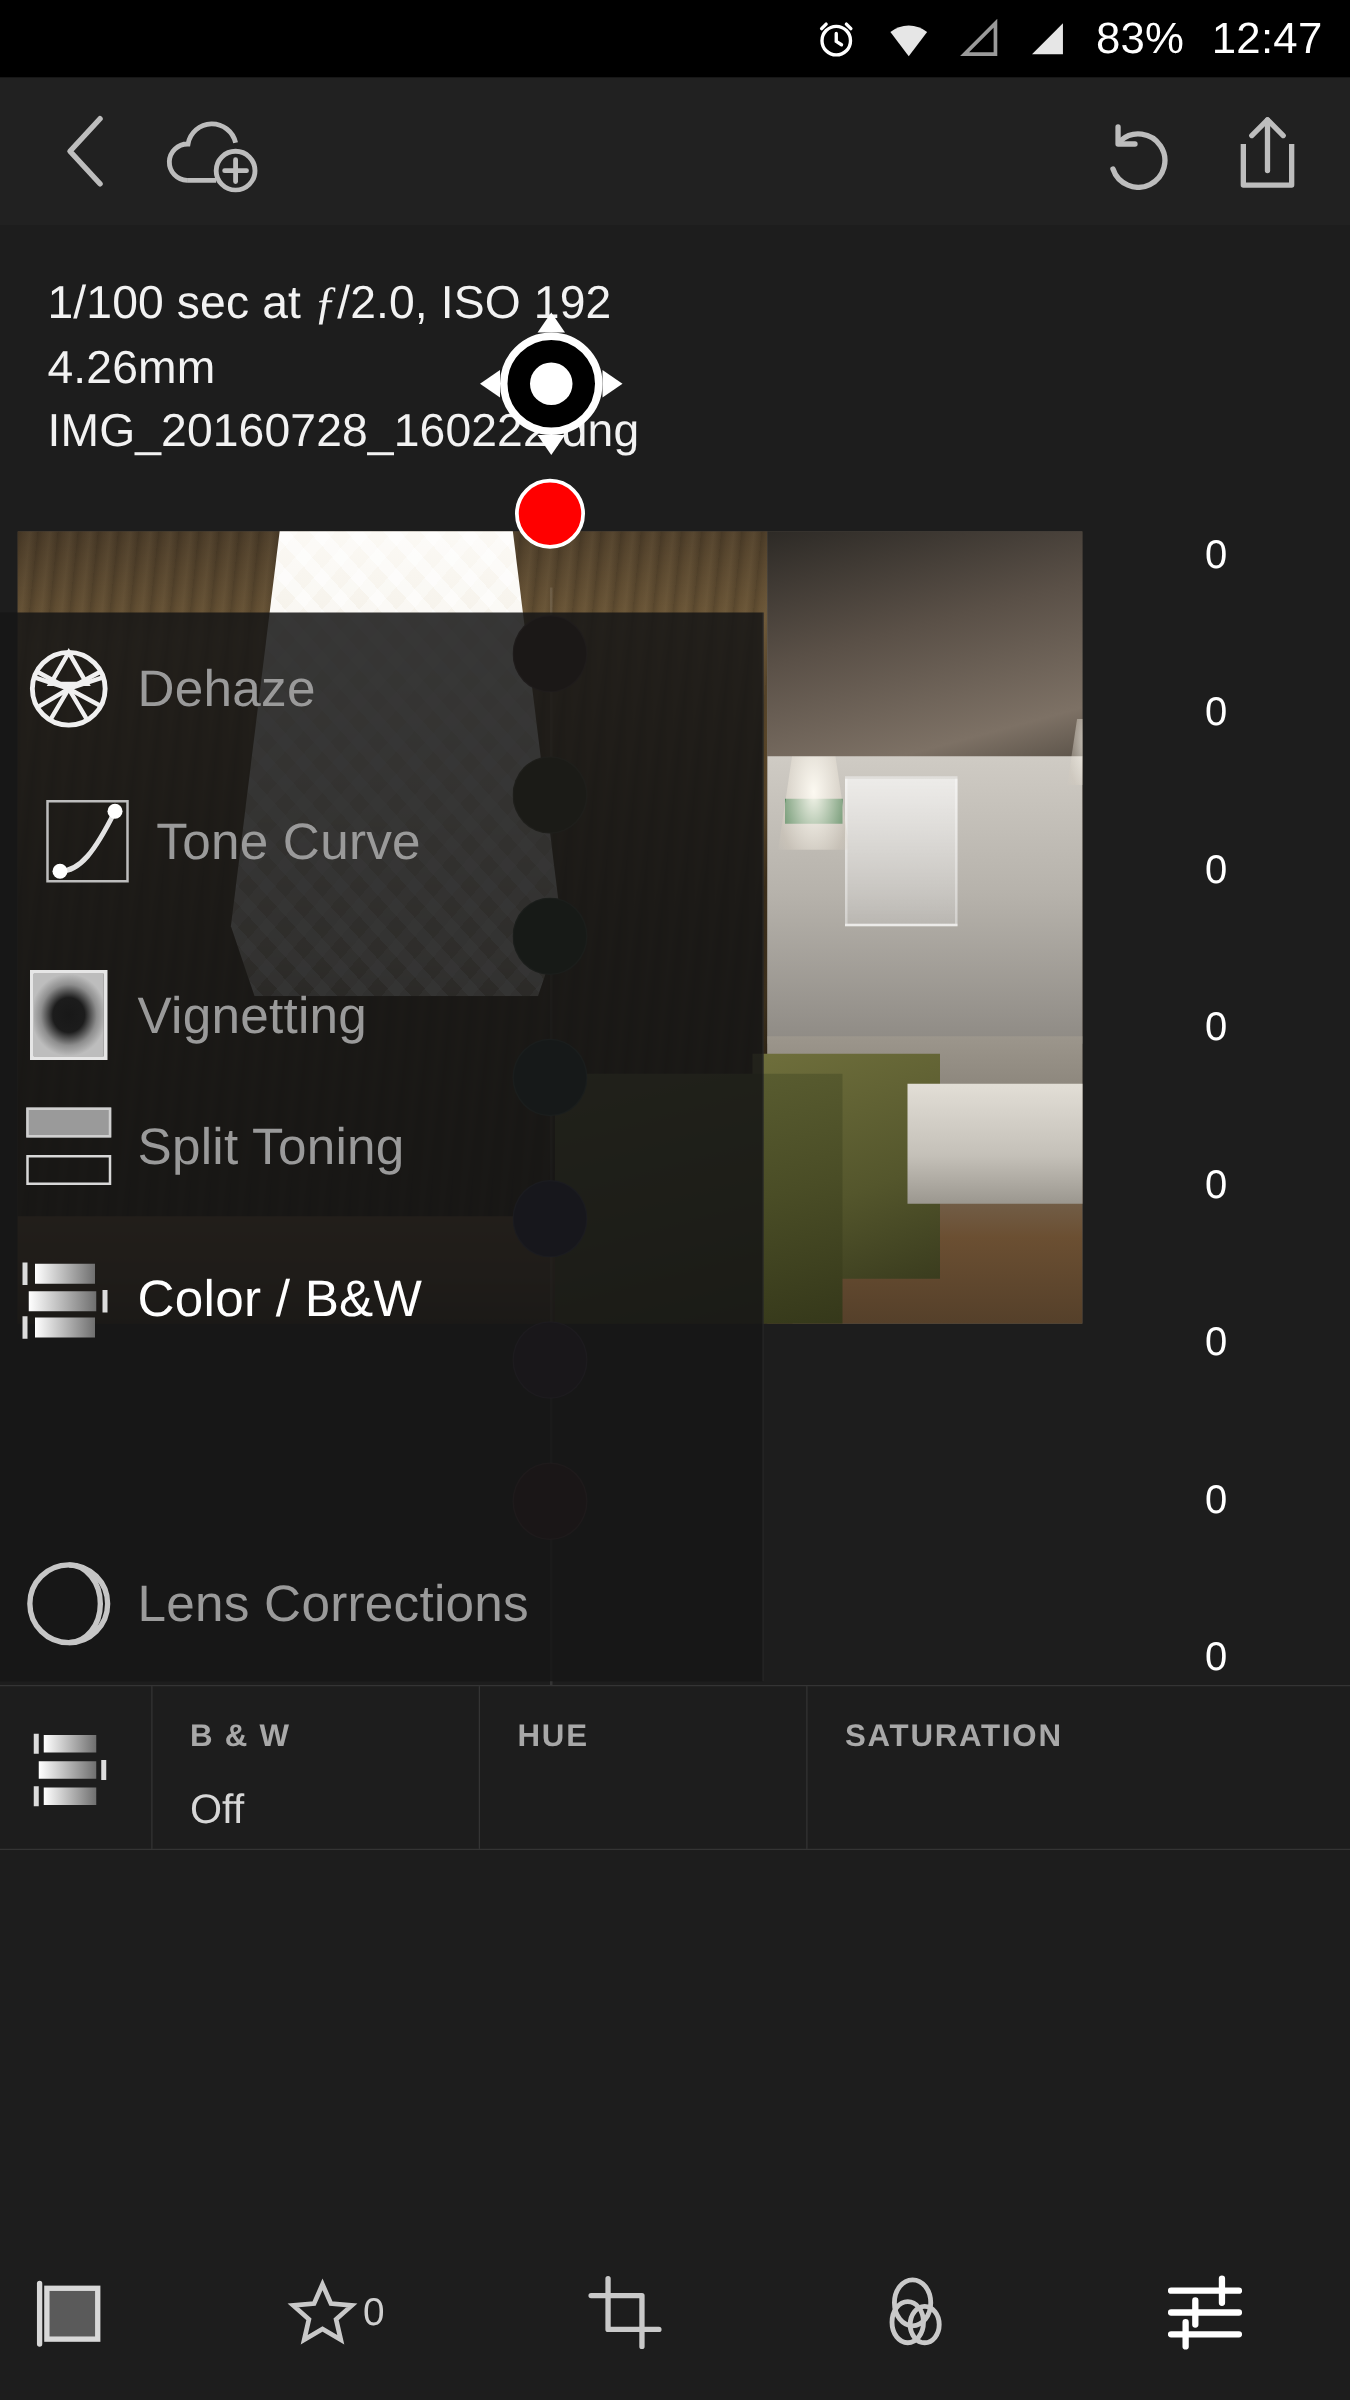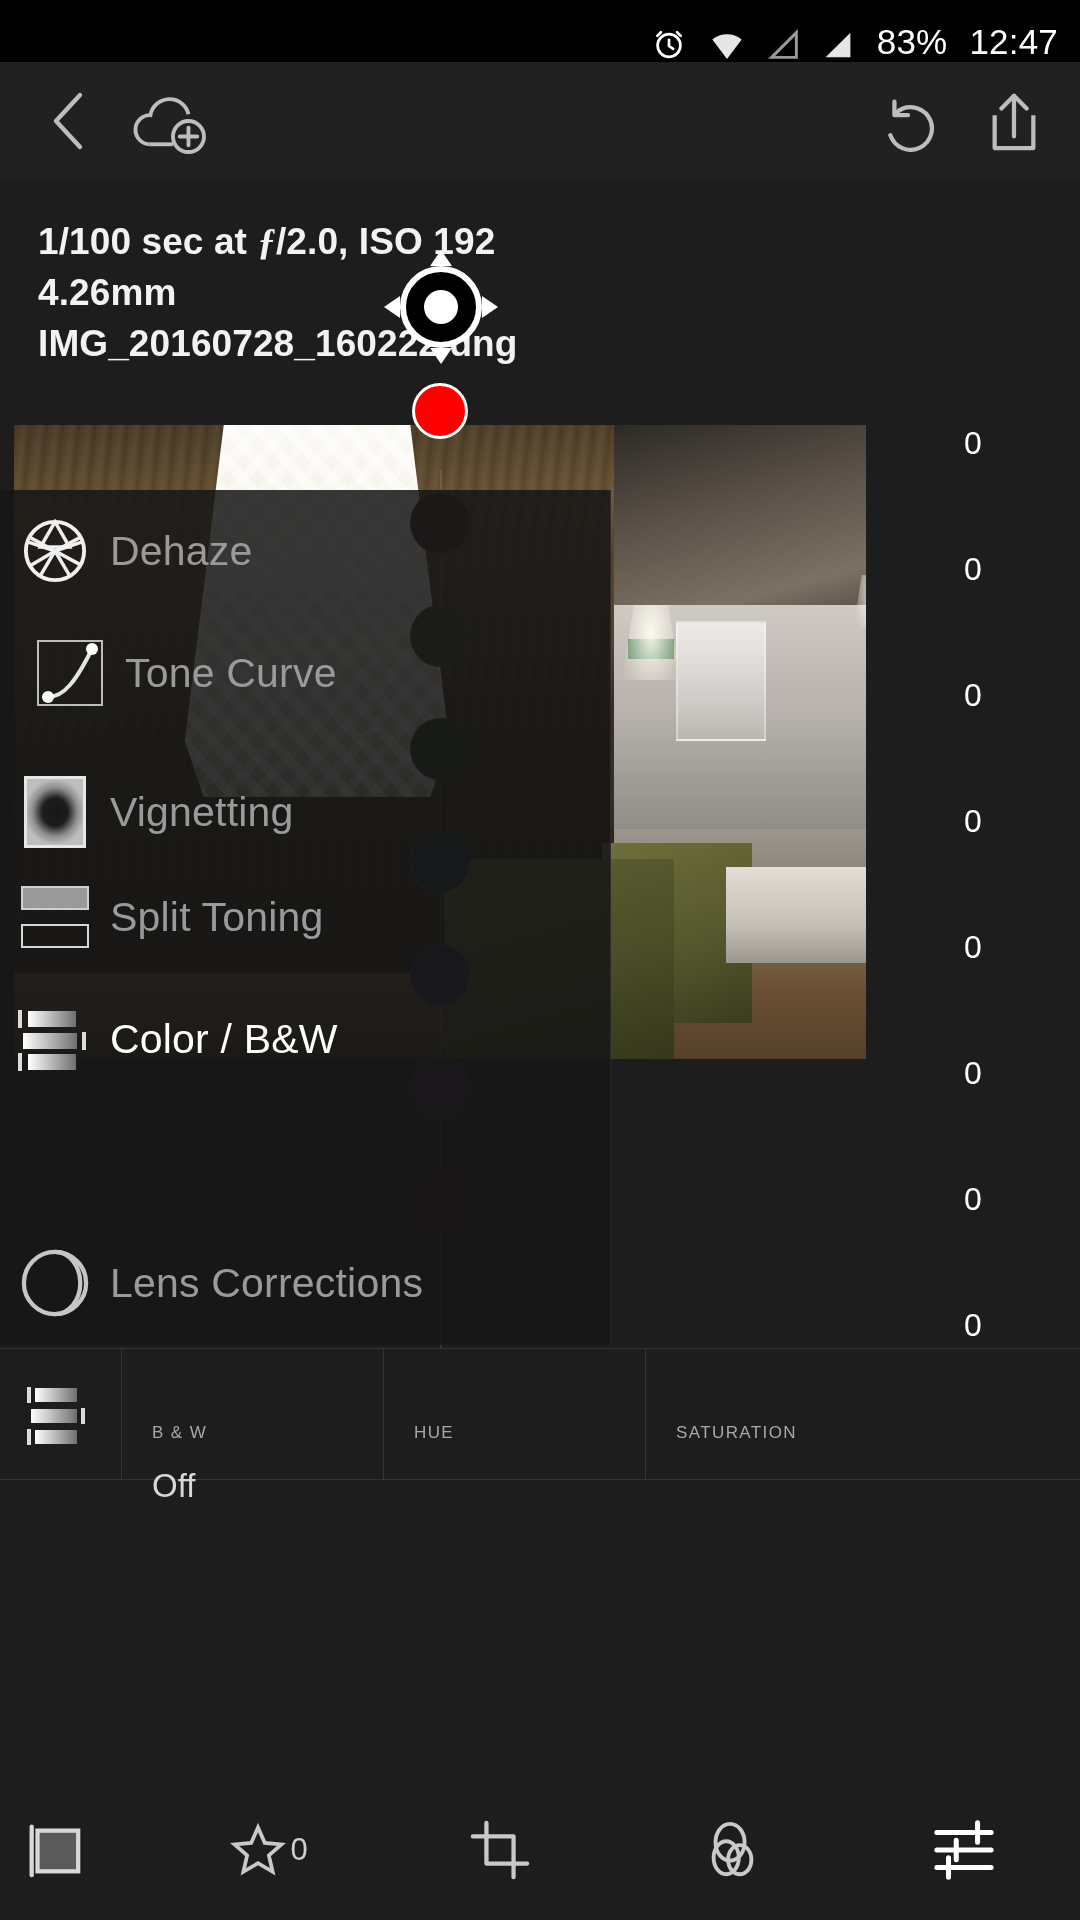--- a/index.html
+++ b/index.html
@@ -16,21 +16,21 @@
   #app {
     position: absolute; inset: 0;
     background: #1d1d1d;
   }
 
   
   .statusbar {
     position: absolute; top: 0; left: 0;
     width: 1080px; height: 62px;
     background: #000;
-    display: flex; align-items: flex-end; justify-content: flex-end;
+    display: flex; align-items: center; justify-content: flex-end;
     padding-right: 22px;
     box-sizing: border-box;
   }
   .sb-icon { margin-left: 20px; display: flex; align-items: center; }
   .sb-text {
     font-size: 35px; color: #fff; margin-left: 22px;
     letter-spacing: .2px; font-weight: 400;
   }
 
   
@@ -45,21 +45,21 @@
   }
   .tb-back   { left: 28px;  width: 84px; height: 84px; }
   .tb-cloud  { left: 124px; width: 94px; height: 84px; }
   .tb-undo   { right: 130px; width: 84px; height: 84px; }
   .tb-share  { right: 24px;  width: 84px; height: 84px; }
 
   
   .meta {
     position: absolute; left: 38px; top: 216px;
     font-size: 37px; line-height: 51px; color: #f2f2f2;
-    font-weight: 700; letter-spacing: .1px;
+    font-weight: 400; letter-spacing: .1px;
     z-index: 6;
   }
   .meta .fstop { font-family: "Liberation Serif", serif; font-style: italic; }
 
   
   .photo-wrap {
     position: absolute; left: 14px; top: 425px;
     width: 852px; height: 634px;
     overflow: hidden;
     background: #2a2018;
@@ -248,21 +248,21 @@
   .ib-cell {
     border-right: 1px solid rgba(255,255,255,.10);
     box-sizing: border-box; padding: 26px 0 0 30px;
     position: relative;
   }
   .ib-iconcell { width: 122px; display: flex; align-items: center; justify-content: center; padding: 0; }
   .ib-bw  { width: 262px; }
   .ib-hue { width: 262px; }
   .ib-sat { flex: 1; border-right: none; }
   .ib-title {
-    font-size: 17px; color: #a8a8a8; letter-spacing: 1.4px; font-weight: 400; margin-top: 48px;
+    font-size: 25px; color: #a8a8a8; letter-spacing: 1.4px; font-weight: 700;
   }
   .ib-value { font-size: 33px; color: #d7d7d7; margin-top: 24px; }
 
   
   .navbar {
     position: absolute; left: 0; bottom: 0; width: 1080px; height: 140px;
     background: #1d1d1d; display: flex; align-items: center;
     z-index: 7;
   }
   .nav-btn {

